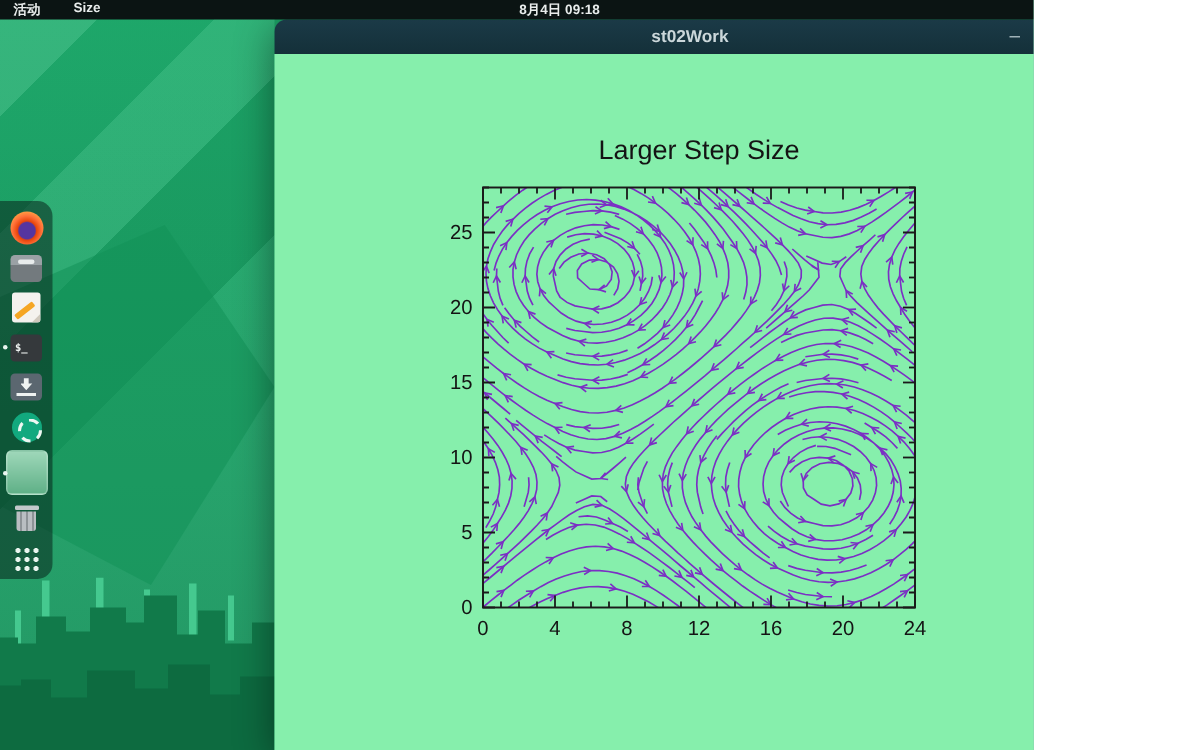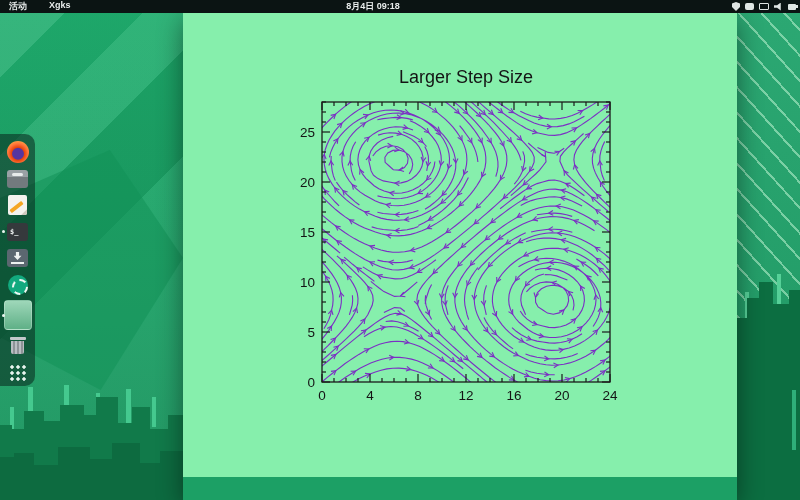--- a/index.html
+++ b/index.html
@@ -1,17 +1,17 @@
 <!DOCTYPE html>
 <html><head>
 <meta charset="utf-8">
 <style>
   * { margin:0; padding:0; box-sizing:border-box; }
   html,body { width:800px; height:500px; overflow:hidden; font-family:"Liberation Sans",sans-serif; }
-  #stage { position:relative; width:800px; height:500px; background:#1ca065; overflow:hidden; }
+  #stage { position:relative; width:689px; height:500px; background:#1ca065; overflow:hidden; }
 
   
   .wall-left { position:absolute; left:0; top:0; width:183px; height:500px;
     background:
       linear-gradient(135deg, rgba(255,255,255,0.10) 0 55px, rgba(0,0,0,0.04) 55px 110px, rgba(255,255,255,0.08) 110px 165px, rgba(0,60,30,0.10) 165px 240px, rgba(255,255,255,0.05) 240px 320px),
       linear-gradient(180deg,#1fae6e 0%, #1ca065 55%, #17925c 100%); }
   .wall-left .chev { position:absolute; left:0; top:150px; width:183px; height:240px; background:#139257;
     clip-path:polygon(0 20%,60% 0,100% 45%,55% 100%,0 78%); opacity:.55; }
   .wall-right { position:absolute; left:737px; top:0; width:63px; height:500px;
     background: linear-gradient(180deg,#2ca873 0%, #249e69 60%, #1f9560 100%); }
@@ -115,21 +115,21 @@
         <rect x="8" y="52" width="4" height="26"></rect>
         <rect x="40" y="34" width="4" height="30"></rect>
       </g>
     <path fill="#0c6e41" d="M0 78 L0 260 L63 260 L63 50 L52 50 L52 64 L36 64 L36 42 L22 42 L22 58 L10 58 L10 78 Z"></path>
     <rect fill="#2fae79" x="55" y="150" width="4" height="60"></rect>
   </svg>
 
   <div id="topbar">
     <div class="tb-left">
       <span class="tb-item">活动</span>
-      <span class="tb-item">Xgks</span>
+      <span class="tb-item">Size</span>
     </div>
     <span class="tb-clock">8月4日 09:18</span>
     <div class="tb-status">
       <span class="sic sic-shield"></span>
       <span class="sic sic-touchpad"></span>
       <span class="sic sic-display"></span>
       <span class="sic sic-volume"></span>
       <span class="sic sic-battery"></span>
     </div>
   </div>
@@ -160,20 +160,34 @@
       </div>
     <div class="dk">
         <span class="ic-trash"></span>
       </div>
     <div class="dk">
         <span class="ic-grid"></span>
       </div>
   </div>
 
   <div id="win">
+    <div id="titlebar">
+      <span class="title">st02Work</span>
+      <div class="winbtns">
+        <span class="wbtn">
+            <span class="wb-min"></span>
+          </span>
+        <span class="wbtn">
+            <span class="wb-max"></span>
+          </span>
+        <span class="wbtn">
+            <span class="wb-close"></span>
+          </span>
+      </div>
+    </div>
     <div id="content">
       <div id="plotbox">
         <svg id="plot-svg">
           <defs>
               <clipPath id="pc">
                 <rect x="37" y="45" width="288" height="280"></rect>
               </clipPath>
             </defs>
           <text id="plot-title" x="181" y="26" text-anchor="middle">Larger Step Size</text>
           <g id="streamlines-g" clip-path="url(#pc)">

